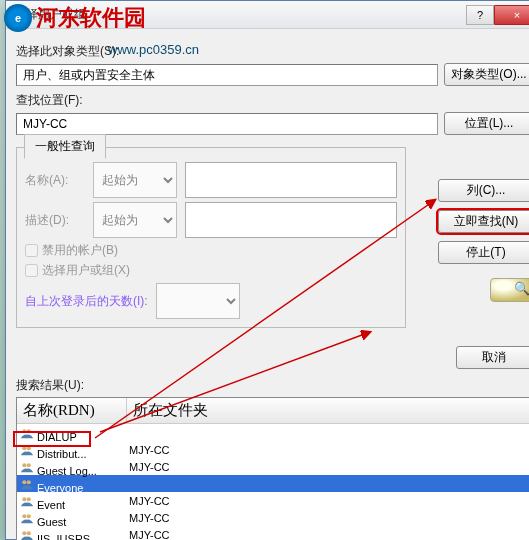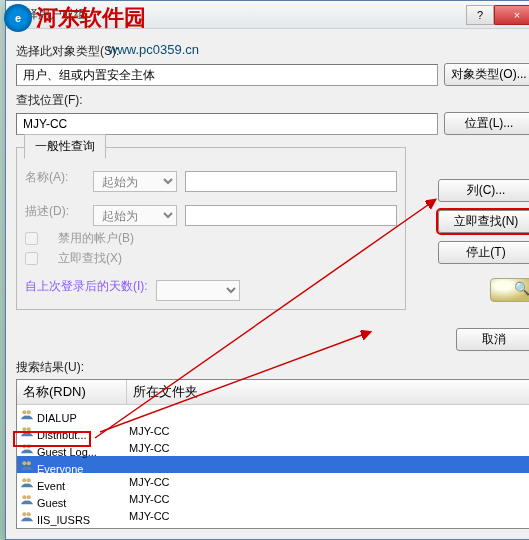--- a/index.html
+++ b/index.html
@@ -81,40 +81,40 @@
 }
 .tab {
   padding: 3px 10px;
   border: 1px solid #bbb;
   background: #f0f0f0;
   border-bottom-color: #f0f0f0;
 }
 .form-row { display:flex; align-items:center; margin: 4px 0; gap: 8px; }
 .form-row .flabel { width: 60px; color:#999; }
 .form-row select, .form-row input[type=text] {
-  height: 21px; border:1px solid #aaa; background:#fff; font-size:12px; padding:0 4px;margin-top:9px;
+  height: 36px; border:1px solid #aaa; background:#fff; font-size:12px; padding:0 4px;
 }
 .form-row select { width: 84px; color:#555; }
 .form-row input[type=text] { flex:1; }
 .disabled { color:#8b5cf6; }
-.chk { display:flex; align-items:center; gap:20px; margin:3px 0; color:#999; }
+.chk { display:flex; align-items:center; gap:4px; margin:3px 0; color:#999; }
 .chk input { width:13px; height:13px; }
 .spin { width:40px; }
 .right-col { position:absolute; right:10px; top:150px; width:96px; display:flex; flex-direction:column; gap:8px; }
 .highlight-red { outline: 2px solid #d00; }
 .magnify { width:44px; height:24px; background:radial-gradient(ellipse at 30% 30%, #ffe 20%, #cb6 70%); border:1px solid #aa8; border-radius:4px; margin-left:auto; margin-top:6px; position:relative;}
 .magnify::after{content:"🔍"; position:absolute; right:2px; top:2px; font-size:13px;}
 .middle-btns { display:flex; justify-content:flex-end; gap:10px; margin-top:18px; padding-right:2px; }
 .results-label { margin-top:8px; }
 .listview {
   border:1px solid #888; background:#fff; height:150px;
   overflow:auto; margin-top:2px;
 }
 .lv-header { display:flex; background:linear-gradient(to bottom,#fdfdfd,#e8e8e8); border-bottom:1px solid #ccc; position:sticky; top:0;}
-.lv-header div { padding:3px 6px; border-right:1px solid #ccc; font-size:13px; }
+.lv-header div { padding:3px 6px; border-right:1px solid #ccc; font-size:15px;font-family:Liberation Serif, serif; }
 .lv-col1 { width:110px; }
 .lv-col2 { flex:1; }
 .lv-row { display:flex; align-items:center; height:17px; font-size:11px; }
 .lv-row .icon { width:16px; height:14px; margin:0 2px; display:flex; align-items:center; justify-content:center;}
 .lv-row .c1 { width:92px; overflow:hidden; white-space:nowrap;margin-top:8px; }
 .lv-row .c2 { flex:1; }
 .lv-row.selected { background:#3070d8; color:#fff; }
 .group-icon svg { width:14px; height:12px; }
 .arrow {
   position:absolute; z-index:15; pointer-events:none;
@@ -171,21 +171,21 @@
         <span class="flabel disabled">描述(D):</span>
         <select disabled=""><option>起始为</option></select>
         <input type="text" disabled="" style="">
       </div>
       <label class="chk">
         <input type="checkbox" disabled="" style="">
         <span>禁用的帐户(B)</span>
       </label>
       <label class="chk">
         <input type="checkbox" disabled="" style="">
-        <span>立即查找(X)</span>
+        <span>选择用户或组(X)</span>
       </label>
       <div class="form-row">
         <span class="disabled">自上次登录后的天数(I):</span>
         <select disabled="" class="spin"><option></option></select>
       </div>
     </div>
 
     <div class="right-col">
       <button class="btn">列(C)...</button>
       <button class="btn highlight-red">立即查找(N)</button>

